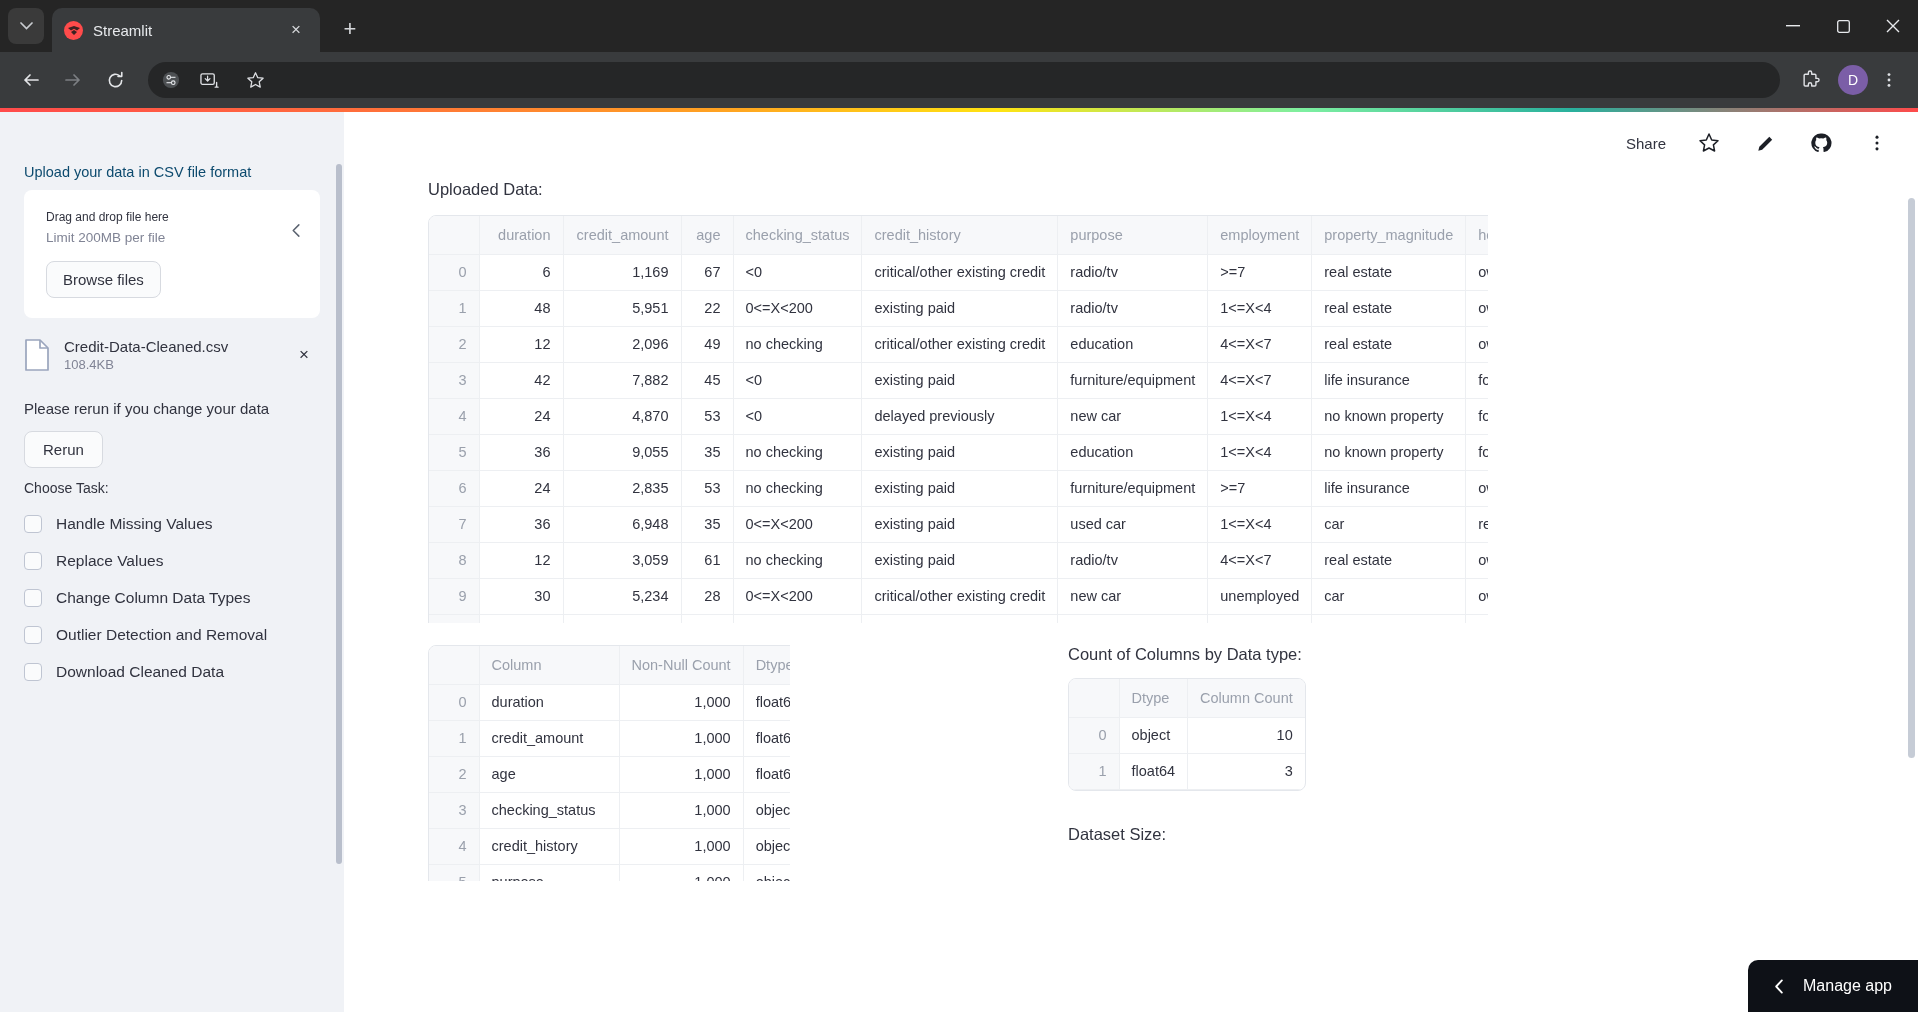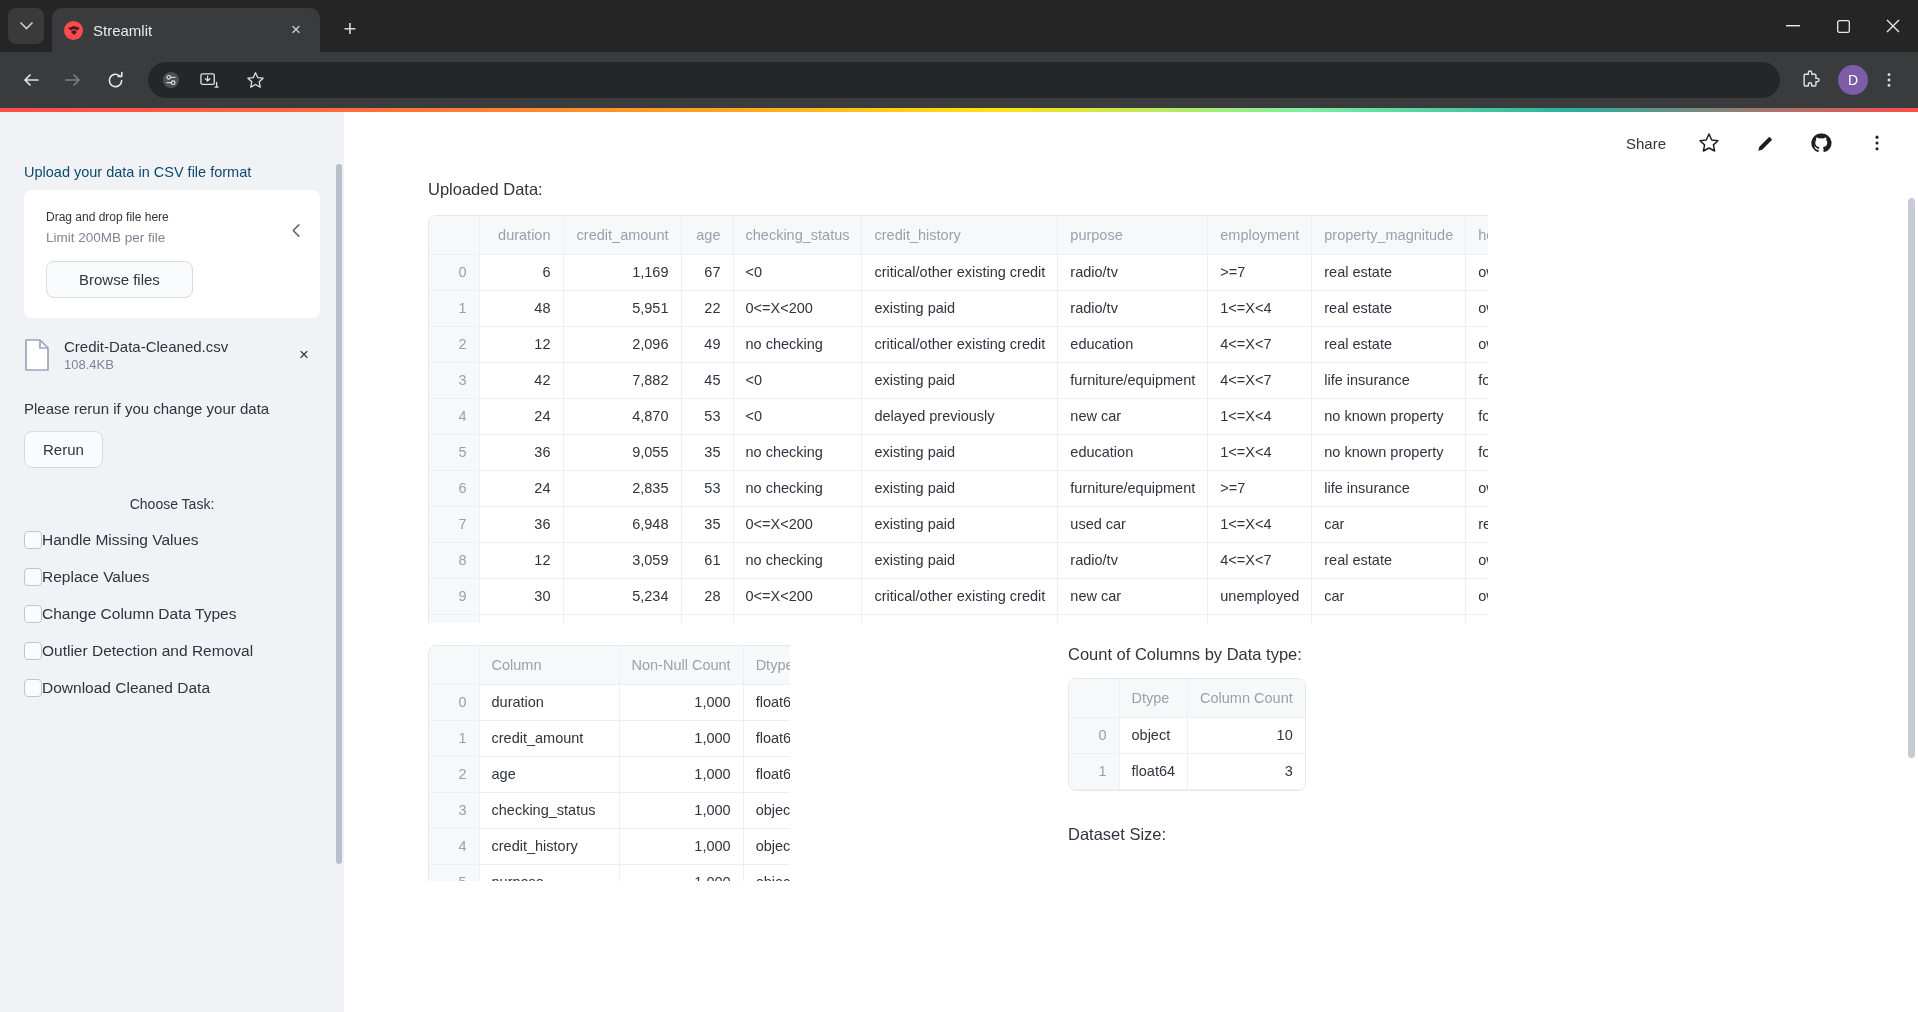--- a/index.html
+++ b/index.html
@@ -93,46 +93,46 @@
   }
   .sb-label { font-size: 14.5px; color: #0c4a6e; margin-bottom: 10px; }
 
   .dropzone {
     background: #ffffff; border-radius: 8px; padding: 20px 18px 20px 22px;
   }
   .dz-title { font-size: 12px; color: #31333f; margin-bottom: 6px; }
   .dz-sub { font-size: 13.5px; color: #808495; margin-bottom: 16px; }
   .browse-btn {
     display: inline-block; border: 1px solid #d7dae0; background: #fafbfc;
-    border-radius: 8px; padding: 9px 32px; font-size: 15px; color: #31333f; cursor: pointer;
+    border-radius: 8px; padding: 9px 16px; font-size: 15px; color: #31333f; cursor: pointer;
   }
 
   .uploaded-file {
     display: flex; align-items: center; gap: 14px; margin-top: 20px; padding-right: 4px;
   }
   .file-icon { width: 26px; height: 32px; flex: 0 0 26px; }
   .file-meta { flex: 1; min-width: 0; }
   .file-name { font-size: 15px; color: #31333f; white-space: nowrap; overflow: hidden; text-overflow: ellipsis; }
   .file-size { font-size: 13px; color: #808495; margin-top: 2px; }
   .file-remove { width: 24px; height: 24px; display:flex; align-items:center;
     justify-content:center; color:#31333f; cursor: pointer; font-size: 17px; }
 
   .rerun-text { font-size: 15px; color: #31333f; margin-top: 28px; }
   .rerun-btn {
     margin-top: 14px; border: 1px solid #d7dae0; background: #fafbfc; border-radius: 8px;
     padding: 9px 18px; font-size: 15px; color: #31333f; cursor: pointer; display: inline-block;
   }
-  .choose-label { font-size: 14px; color: #31333f; margin-top: 28px; margin-bottom: 7px; text-align: center; }
+  .choose-label { font-size: 14px; color: #31333f; margin-top: 12px; margin-bottom: 7px; }
   .select-box {
     background: #ffffff; border-radius: 8px; height: 42px; display: flex; align-items: center;
     justify-content: space-between; padding: 0 14px 0 16px; cursor: pointer;
   }
   .select-value { font-size: 15.5px; color: #31333f; }
   .checkbox-row {
-    display: flex; align-items: center; margin-top: 19px; cursor: pointer;
+    display: flex; align-items: center; gap: 14px; margin-top: 19px; cursor: pointer;
   }
   .cb {
     width: 18px; height: 18px; border: 1px solid #bfc5d2; border-radius: 4px;
     background: #fafbfc; flex: 0 0 18px;
   }
   .cb-label { font-size: 15.5px; color: #31333f; }
   .sb-scrollbar {
     position: absolute; right: 2px; top: 56px; width: 6px; height: 700px;
     background: #b9bfcc; border-radius: 3px;
   }
@@ -633,15 +633,23 @@
                 </tr>
               </tbody>
             </table>
           </div>
           <div class="ds-size-title">Dataset Size:</div>
         </div>
       </div>
 
       <div class="main-scrollbar"></div>
 
+      <div class="manage-app">
+        <span style="display:flex">
+          <svg width="15" height="17" viewBox="0 0 16 18">
+              <path d="M10.5 2.5 L4.5 9 L10.5 15.5" stroke="#fff" stroke-width="2" fill="none" stroke-linecap="round" stroke-linejoin="round"></path>
+            </svg>
+        </span>
+        <span class="manage-app-label">Manage app</span>
+      </div>
     </div>
   </div>
 </div>
 
 </body></html>

